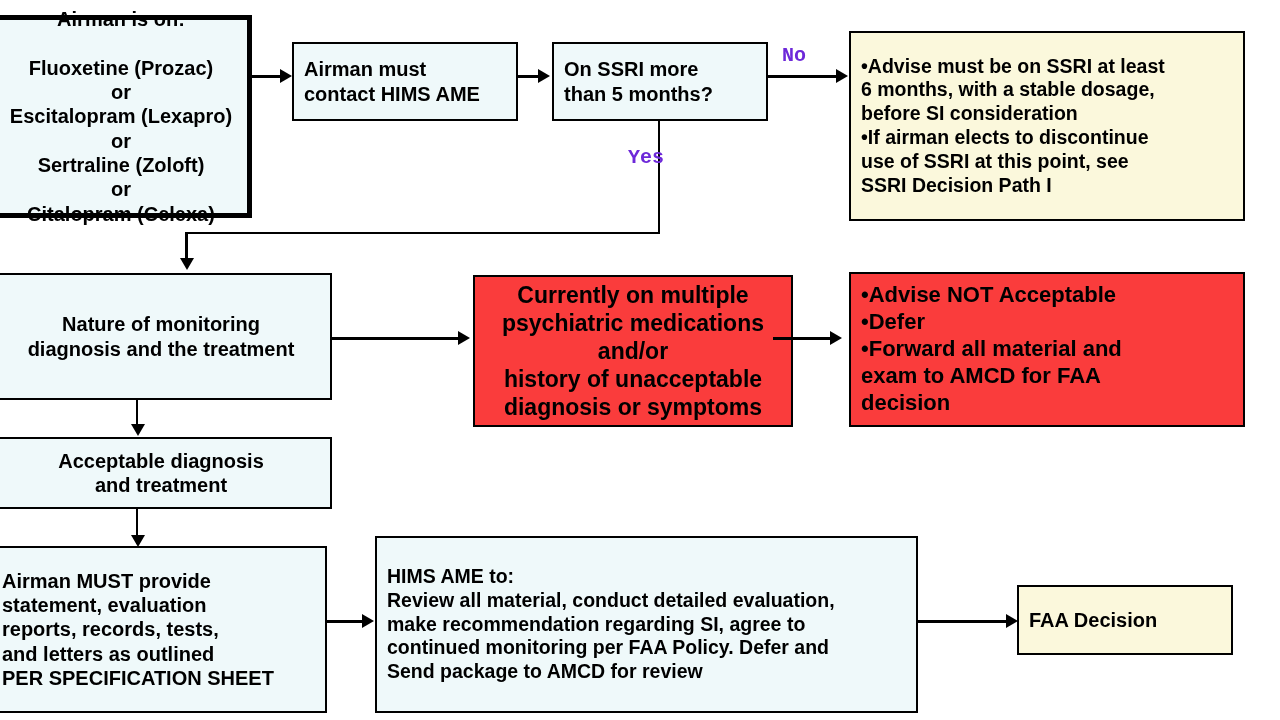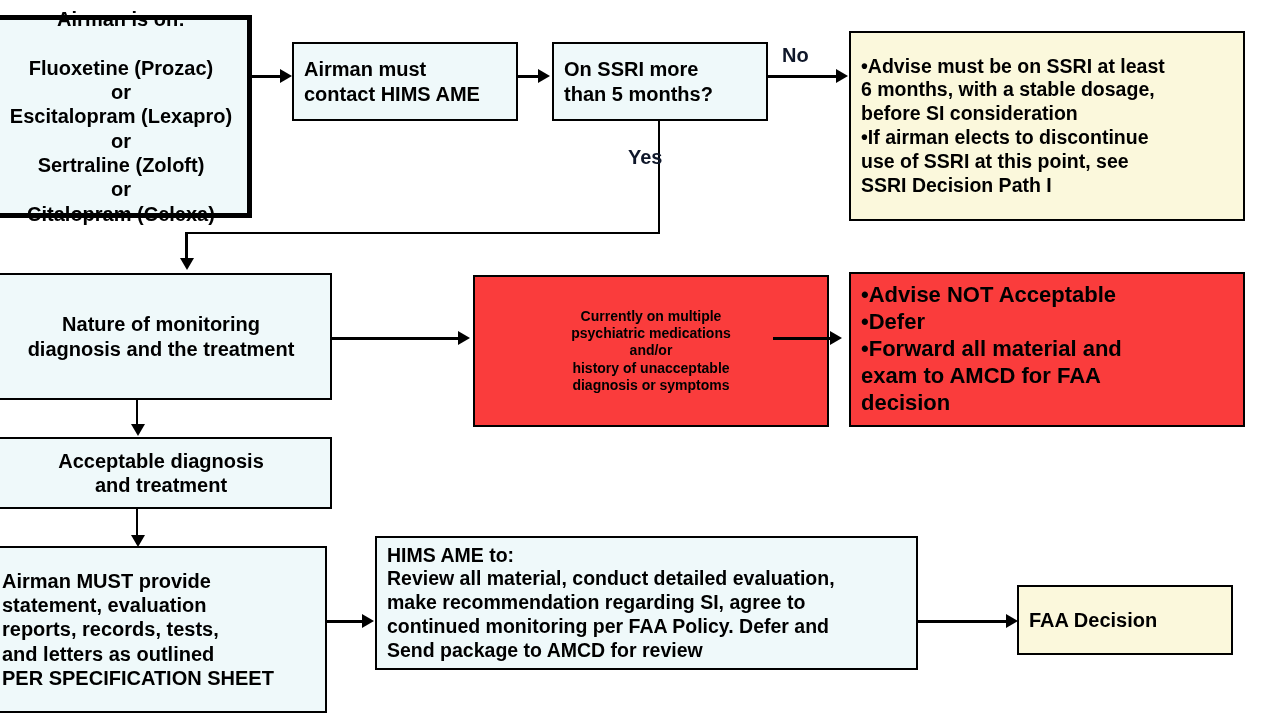--- a/index.html
+++ b/index.html
@@ -52,23 +52,23 @@
   .arrow-d {
     position: absolute;
     width: 0; height: 0;
     border-left: 7px solid transparent;
     border-right: 7px solid transparent;
     border-top: 12px solid #000000;
   }
   .edge-label {
     position: absolute;
     font-weight: bold;
-    color: #0f172a;
+    color: #6d28d9;
     font-size: 20px;
-    font-family: Liberation Sans, sans-serif;
+    font-family: Liberation Mono, monospace;
   }
   .bullets { white-space: pre-line; }
 </style>
 </head>
 <body>
 
 <div id="canvas">
 
   <div class="node blue thick center pad" style="left:-10px; top:15px; width:262px; height:203px; font-size:20px;">
     <span>Airman is on:
@@ -118,21 +118,21 @@
   <div class="edge-label" style="left:596px; top:146px;margin-left:32px;">Yes</div>
 
   <div class="node blue center pad" style="left:-10px; top:273px; width:342px; height:127px; font-size:20px;">
     <span>Nature of monitoring
 diagnosis and the treatment</span>
   </div>
 
   <div class="hline" style="left:332px; top:337px; width:128px;"></div>
   <div class="arrow-r" style="left:458px; top:331px;"></div>
 
-  <div class="node red center pad" style="left:473px; top:275px; width:356px; height:152px; font-size:14px;">
+  <div class="node red center pad" style="left:473px; top:275px; width:320px; height:152px; font-size:23px;">
     <span>Currently on multiple
 psychiatric medications
 and/or
 history of unacceptable
 diagnosis or symptoms</span>
   </div>
 
   <div class="hline" style="left:773px; top:337px; width:62px;"></div>
   <div class="arrow-r" style="left:830px; top:331px;"></div>
 
@@ -159,21 +159,21 @@
     <span>Airman MUST provide
 statement, evaluation
 reports, records, tests,
 and letters as outlined
 PER SPECIFICATION SHEET</span>
   </div>
 
   <div class="hline" style="left:327px; top:620px; width:40px;"></div>
   <div class="arrow-r" style="left:362px; top:614px;"></div>
 
-  <div class="node blue left pad" style="left:375px; top:536px; width:543px; height:134px; font-size:19.5px;">
+  <div class="node blue left pad" style="left:375px; top:536px; width:543px; height:177px; font-size:19.5px;">
     <span>HIMS AME to:
 Review all material, conduct detailed evaluation,
 make recommendation regarding SI, agree to
 continued monitoring per FAA Policy. Defer and
 Send package to AMCD for review</span>
   </div>
 
   <div class="hline" style="left:918px; top:620px; width:96px;"></div>
   <div class="arrow-r" style="left:1006px; top:614px;"></div>
 

